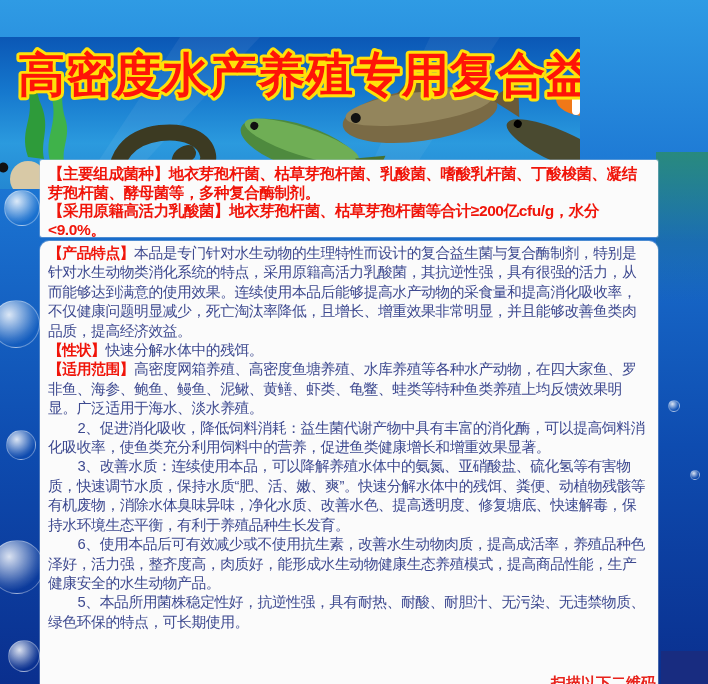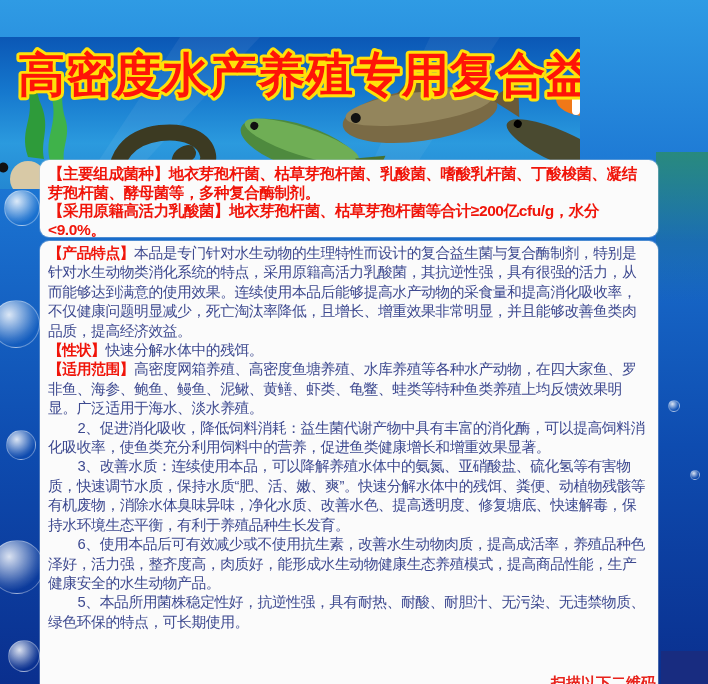--- a/index.html
+++ b/index.html
@@ -12,21 +12,21 @@
   .bubble{position:absolute;border-radius:50%;
     background:radial-gradient(circle at 35% 30%, rgba(255,255,255,.85), rgba(255,255,255,.15) 55%, rgba(255,255,255,0) 70%);
     border:1px solid rgba(255,255,255,.35);}
   
   .banner{position:absolute;left:0;top:0;width:580px;height:152px;overflow:hidden;
     background:linear-gradient(180deg,#0b57b5 0%,#1577cd 35%,#2b9ade 70%,#2488d2 100%);margin-top:37px;}
   .banner svg{position:absolute;left:0;top:0;}
   .title-wrap{position:absolute;left:0;top:4px;width:708px;height:66px;}
   .netweight-wrap{position:absolute;right:6px;top:114px;width:220px;height:38px;}
   
-  .panel{position:absolute;left:40px;width:618px;background:#fbfbfb;border-radius:9px;
+  .panel{position:absolute;left:40px;width:618px;background:#fbfbfb;border-radius:2px;
     box-shadow:0 0 0 1px rgba(180,200,220,.35);}
   .panel1{top:160px;height:77px;padding:5px 8px 0 8px;box-sizing:border-box;
     font-size:15.5px;line-height:18.5px;color:#f0150a;font-weight:600;letter-spacing:-0.4px;}
   .panel2{top:241px;height:443px;border-radius:9px 9px 0 0;padding:3px 9px 0 8px;box-sizing:border-box;
     font-size:14.8px;line-height:19.4px;color:#3e4a90;letter-spacing:-0.45px;overflow:hidden;}
   .para{margin:0;}
   .indent{text-indent:2em;}
   .lbl{color:#f0150a;font-weight:600;}
   
   .right-plants{position:absolute;right:0;top:152px;width:52px;height:150px;

